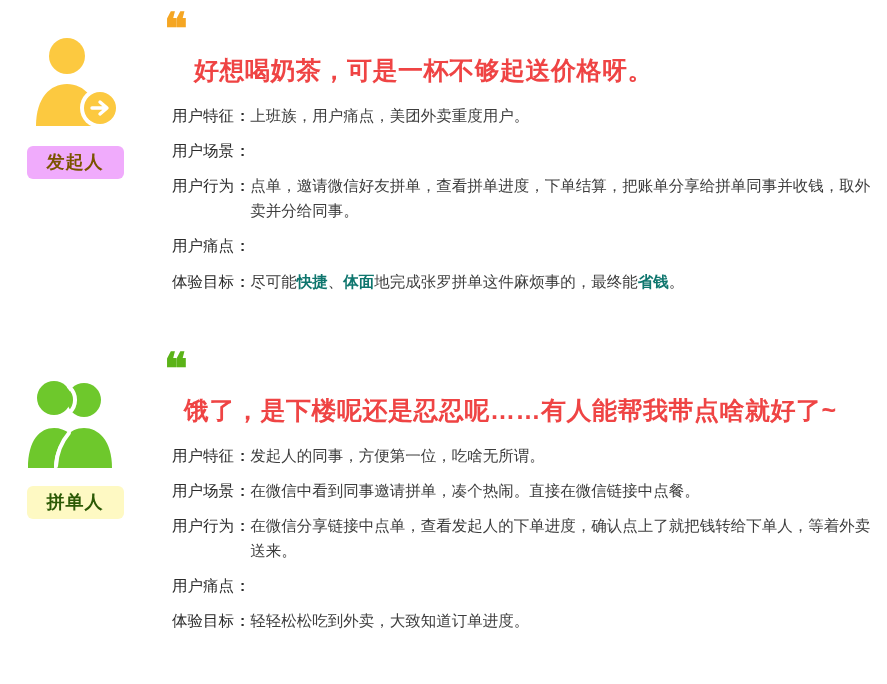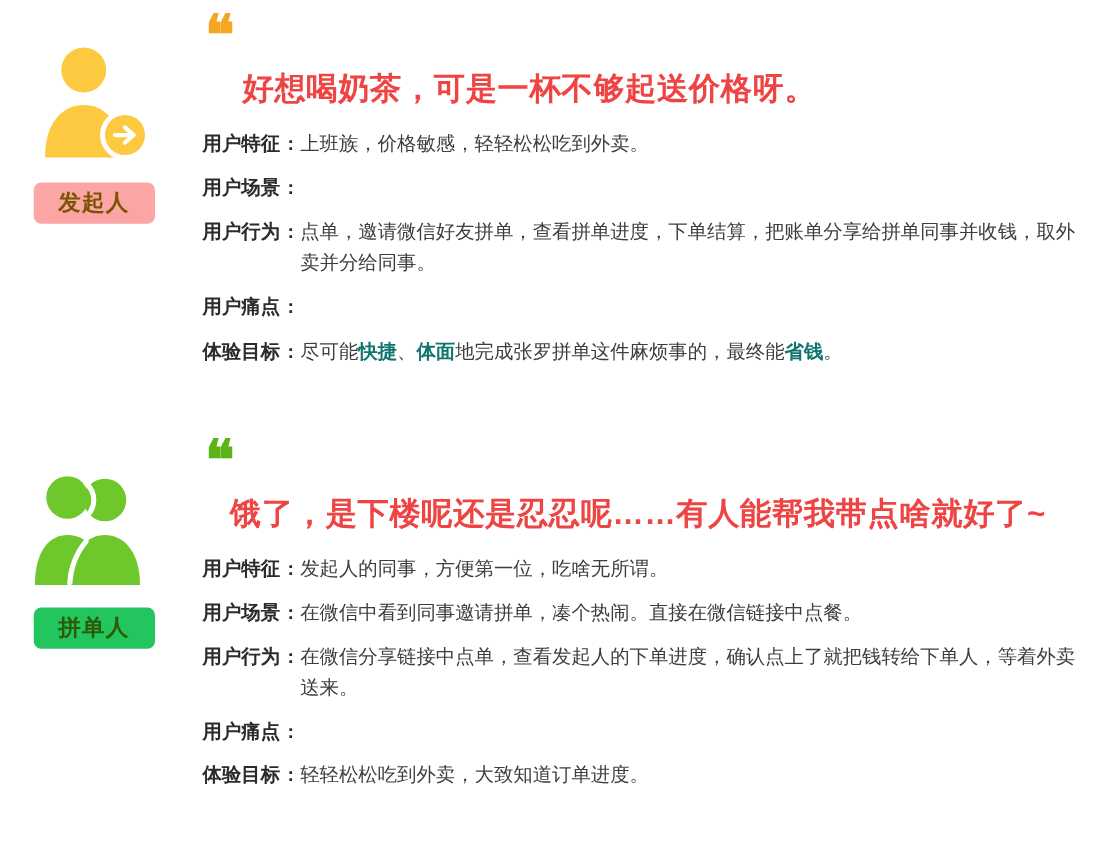--- a/index.html
+++ b/index.html
@@ -43,25 +43,25 @@
   .role-chip {
     margin-top: 6px;
     border-radius: 6px;
     padding: 7px 20px 8px 20px;
     font-size: 18px;
     font-weight: bold;
     letter-spacing: 1px;
     line-height: 1;
   }
   .chip-orange {
-    background: #fca5a5;
+    background: #f0abfc;
     color: #7a5400;
   }
   .chip-green {
-    background: #22c55e;
+    background: #fef9c3;
     color: #2c5a06;
   }
 
   .content-col {
     flex: 1;
     padding-right: 14px;
     padding-top: 10px;
   }
   .quote-mark {
     font-family: "DejaVu Serif", "Liberation Serif", serif;
@@ -85,24 +85,25 @@
 
   .rows { margin-left: 12px; }
   .row {
     display: flex;
     align-items: flex-start;
     margin-bottom: 10px;
     line-height: 1.62;
     font-size: 15.5px;
   }
   .row-label {
-    font-weight: bold;
+    font-weight: normal;
     color: #2b2b2b;
     white-space: nowrap;
     min-width: 68px;
+    margin-left: 10px;
   }
   .row-colon {
     font-weight: bold;
     color: #2b2b2b;
     margin-right: 5px;
   }
   .row-text {
     color: #3d3d3d;
     flex: 1;
   }
@@ -126,21 +127,21 @@
       </div>
       <div class="role-chip chip-orange">发起人</div>
     </div>
     <div class="content-col">
       <div class="quote-mark q-orange">❝</div>
       <div class="headline">好想喝奶茶，可是一杯不够起送价格呀。</div>
       <div class="rows">
         <div class="row">
           <span class="row-label">用户特征</span>
           <span class="row-colon">:</span>
-          <span class="row-text">上班族，价格敏感，轻轻松松吃到外卖。</span>
+          <span class="row-text">上班族，用户痛点，美团外卖重度用户。</span>
         </div>
         <div class="row">
           <span class="row-label">用户场景</span>
           <span class="row-colon">:</span>
         </div>
         <div class="row">
           <span class="row-label">用户行为</span>
           <span class="row-colon">:</span>
           <span class="row-text">点单，邀请微信好友拼单，查看拼单进度，下单结算，把账单分享给拼单同事并收钱，取外卖并分给同事。</span>
         </div>

